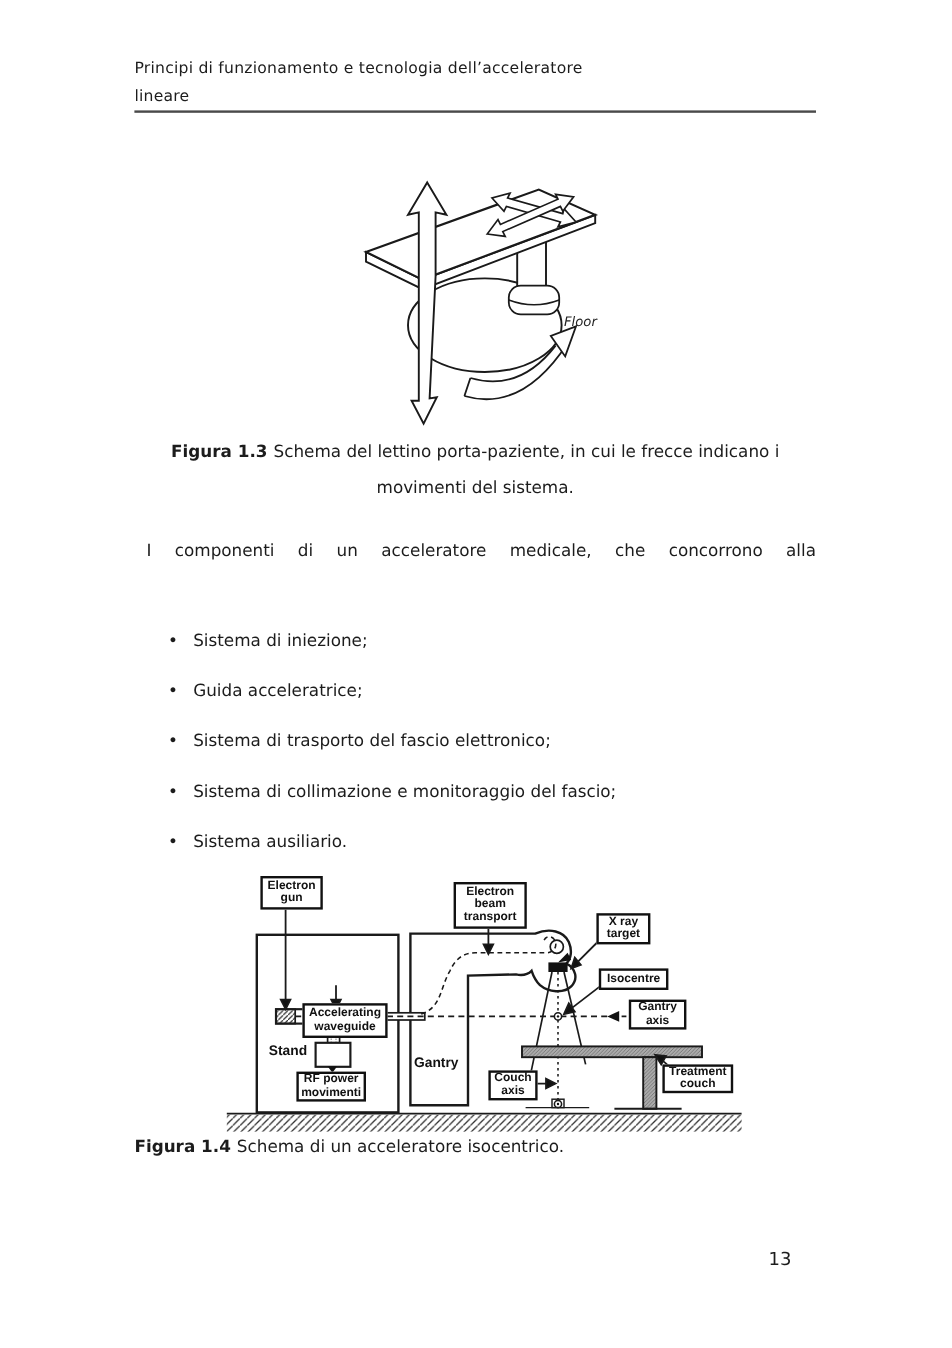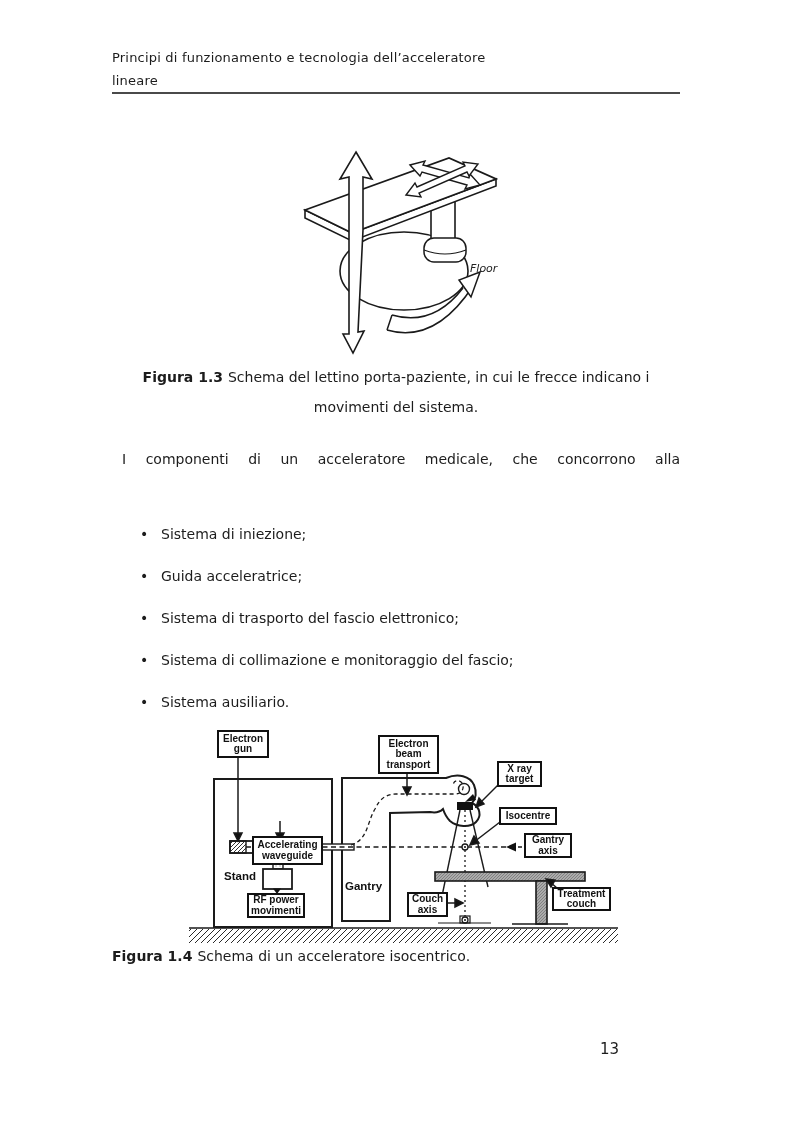--- a/index.html
+++ b/index.html
@@ -29,21 +29,21 @@
 
   .body-para { left: 112px; top: 444px; width: 568px; font-size: 14px; line-height: 30px; }
   .jline { text-align: justify; text-align-last: justify; white-space: normal; margin-left: 10px; }
 
   .bullet-list { left: 112px; top: 507px; width: 568px; font-size: 14px; }
   .li { height: 30px; line-height: 30px; padding-left: 28px; margin-top: 12px; }
   .li .marker { display: inline-block; width: 21px; }
 
   .caption-left { left: 112px; top: 941px; width: 568px; font-size: 14px; line-height: 30px; }
 
-  .page-number { left: 600px; top: 1040px; width: 100px; text-align: left; font-size: 15px; }
+  .page-number { left: 600px; top: 1040px; width: 100px; text-align: center; font-size: 15px; }
 
   
   .fig1 { left: 283px; top: 122px; width: 242px; height: 238px; }
   .fig2 { left: 188px; top: 710px; width: 432px; height: 236px; }
   .fig2 svg, .fig1 svg { position: absolute; left: 0; top: 0; }
 
   
   .dbox {
     position: absolute;
     background: #ffffff;

